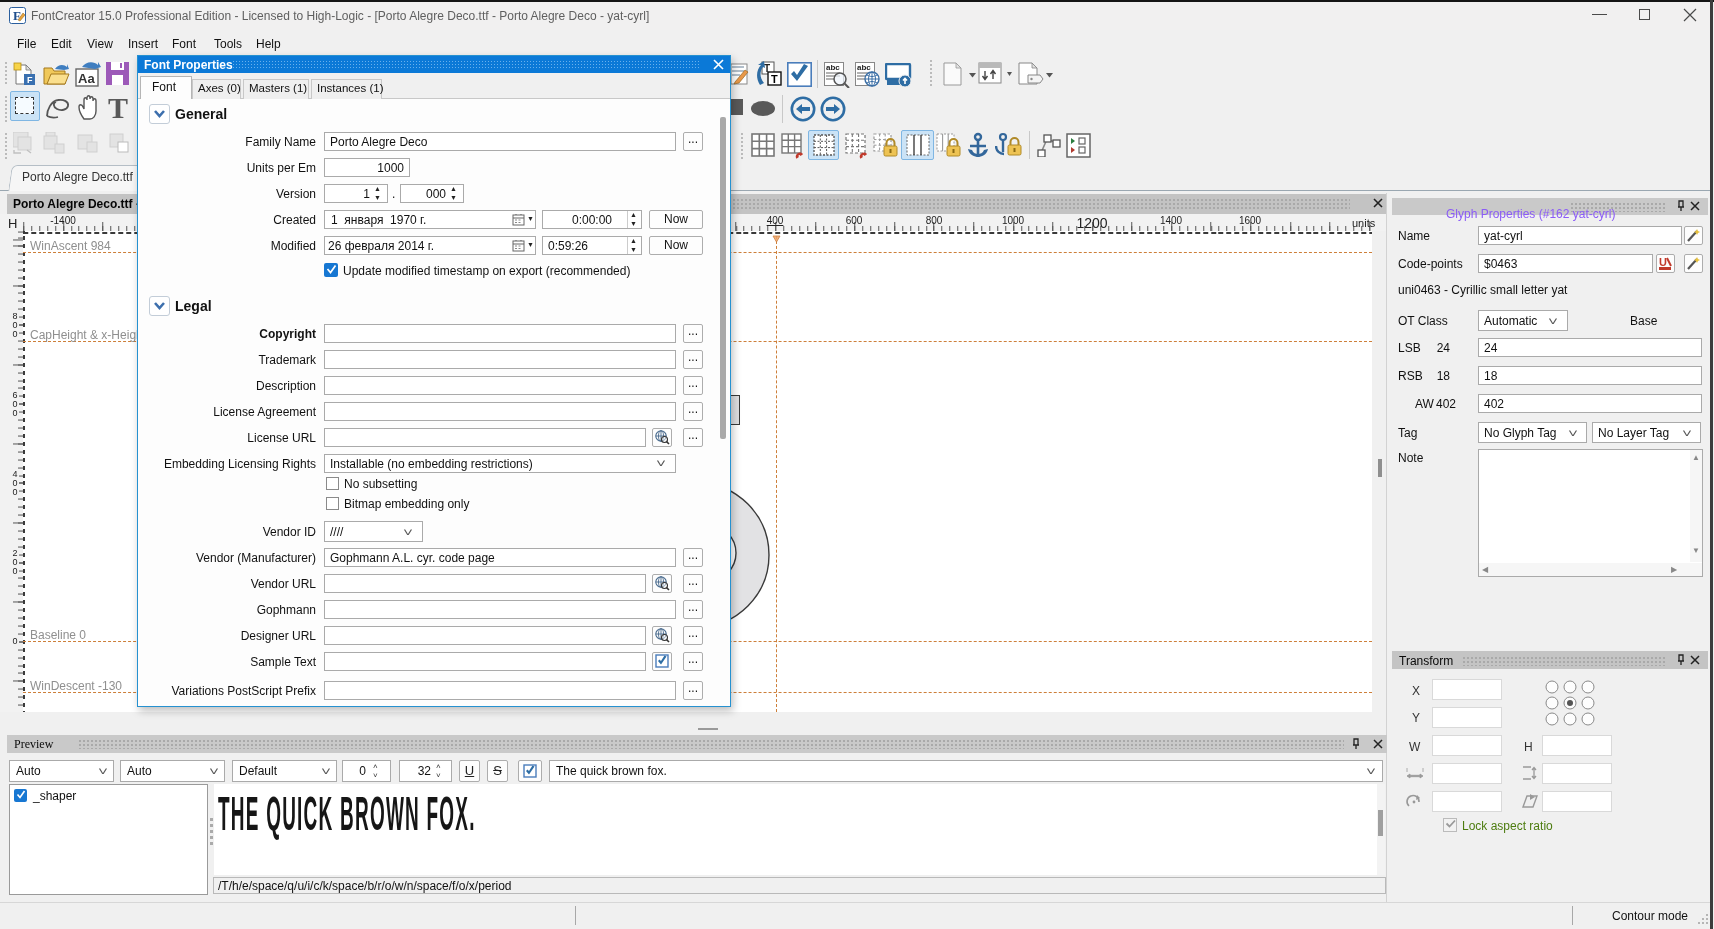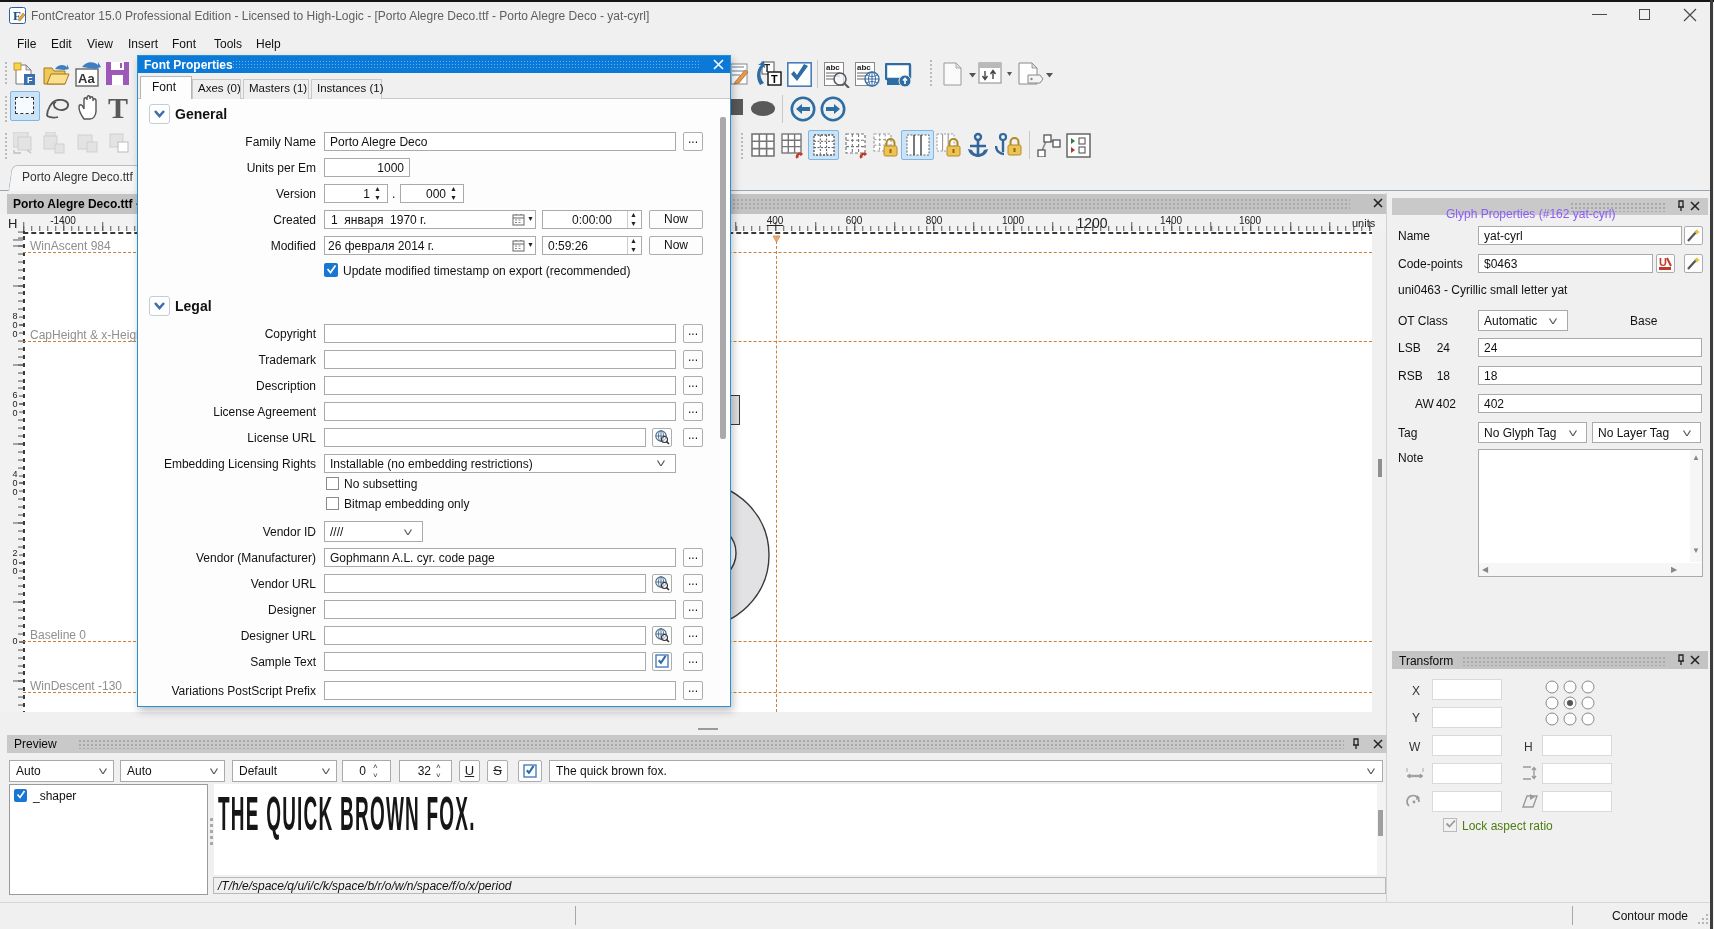--- a/index.html
+++ b/index.html
@@ -549,21 +549,21 @@
       </svg>
     </div>
   <div class="abs" style="left:1462px;top:819px;color:#4d7c0f;">Lock aspect ratio</div>
 </div>
 
 <div id="preview">
   <div class="abs" style="left:0;top:735px;width:1386px;height:167px;background:#f0f0f0;"></div>
 
   <div class="abs cap" style="left:7px;top:735px;width:1380px;height:18px;"></div>
   <div class="abs capdots" style="left:78px;top:739px;width:1266px;height:10px;"></div>
-  <div class="abs" style="left:14px;top:737px;color:#0a0a0a;">Preview</div>
+  <div class="abs" style="left:14px;top:737px;color:#0a0a0a;font-family:Liberation Serif, serif;">Preview</div>
   <div class="abs" style="left:1350px;top:737px;">
       <svg width="12" height="14">
         <path d="M4 2 h4 v6 h-4 Z M3 8 h6 M6 8 v4" fill="none" stroke="#222" stroke-width="1.3"></path>
       </svg>
     </div>
   <div class="abs" style="left:1372px;top:738px;">
       <svg width="12" height="12">
         <path d="M2 2 L10 10 M10 2 L2 10" stroke="#222" stroke-width="1.5"></path>
       </svg>
     </div>
@@ -608,21 +608,21 @@
   <div class="abs" style="left:210px;top:818px;width:3px;height:28px;background-image:repeating-linear-gradient(#aaa 0 3px, transparent 3px 6px);"></div>
 
   <div class="abs" style="left:214px;top:784px;width:1163px;height:91px;background:#fff;"></div>
   <div class="abs" style="left:1377px;top:784px;width:8px;height:91px;background:#f3f3f3;"></div>
   <div class="abs" style="left:1378px;top:810px;width:5px;height:26px;background:#9f9f9f;"></div>
   <div id="bigtext" class="abs" style="left:218px;top:785px;width:400px;height:42px;overflow:visible;">
     <div style="transform:scale(0.825,2.12);transform-origin:0 0;font-size:23px;font-weight:bold;color:#161616;letter-spacing:1.5px;white-space:nowrap;">THE QUICK BROWN FOX.</div>
   </div>
 
   <div class="abs" style="left:213px;top:877px;width:1173px;height:17px;background:#f0f0f0;border:1px solid #b9b9b9;"></div>
-  <div class="abs" style="left:218px;top:879px;font-style:italic;">/T/h/e/space/q/u/i/c/k/space/b/r/o/w/n/space/f/o/x/period</div>
+  <div class="abs" style="left:218px;top:879px;">/T/h/e/space/q/u/i/c/k/space/b/r/o/w/n/space/f/o/x/period</div>
 </div>
 
 <div id="dialog">
   <div class="abs" style="left:137px;top:55px;width:594px;height:652px;background:#f0f0f0;border:1px solid #2591d0;box-shadow:2px 4px 8px rgba(0,0,0,0.25);"></div>
 
   <div class="abs" style="left:138px;top:56px;width:592px;height:17px;background:#0b79d7;"></div>
   <div class="abs" style="left:232px;top:60px;width:468px;height:9px;background-image:radial-gradient(rgba(180,220,255,0.55) 0.7px, transparent 0.8px);background-size:3px 3px;"></div>
   <div class="abs" style="left:144px;top:58px;color:#fff;font-weight:bold;">Font Properties</div>
   <div class="abs" style="left:712px;top:58px;">
       <svg width="13" height="13">
@@ -713,21 +713,21 @@
   <div class="abs" style="left:343px;top:264px;">Update modified timestamp on export (recommended)</div>
 
   <div class="abs" style="left:149px;top:296px;width:21px;height:20px;background:#fff;border:1px solid #c3cdd8;border-radius:3px;"></div>
   <div class="abs" style="left:152px;top:298px;">
       <svg width="15" height="15">
         <path d="M3 5 L7.5 10 L12 5" fill="none" stroke="#3d6fad" stroke-width="2.6"></path>
       </svg>
     </div>
   <div class="abs" style="left:175px;top:298px;font-weight:bold;font-size:14px;">Legal</div>
 
-  <div class="lbl" style="left:200px;top:327px;width:116px;">Copyright</div>
+  <div class="lbl" style="left:200px;top:327px;width:116px;font-weight:bold;">Copyright</div>
   <div class="abs inp" style="left:324px;top:324px;width:352px;height:19px;"></div>
   <div class="abs btn" style="left:683px;top:324px;width:20px;height:19px;line-height:13px;">...</div>
 
   <div class="lbl" style="left:200px;top:353px;width:116px;">Trademark</div>
   <div class="abs inp" style="left:324px;top:350px;width:352px;height:19px;"></div>
   <div class="abs btn" style="left:683px;top:350px;width:20px;height:19px;line-height:13px;">...</div>
 
   <div class="lbl" style="left:200px;top:379px;width:116px;">Description</div>
   <div class="abs inp" style="left:324px;top:376px;width:352px;height:19px;"></div>
   <div class="abs btn" style="left:683px;top:376px;width:20px;height:19px;line-height:13px;">...</div>
@@ -775,21 +775,21 @@
       <svg width="17" height="16">
         <circle cx="8" cy="7" r="5.2" fill="none" stroke="#47698c" stroke-width="1.1"></circle>
         <path d="M2.8 7 h10.4 M8 1.8 v10.4" stroke="#47698c" stroke-width="0.9"></path>
         <ellipse cx="8" cy="7" rx="2.5" ry="5.2" fill="none" stroke="#47698c" stroke-width="0.9"></ellipse>
         <circle cx="11.5" cy="10.5" r="3" fill="#fff" fill-opacity="0.5" stroke="#333" stroke-width="1.1"></circle>
         <path d="M13.6 12.6 L16 15" stroke="#333" stroke-width="1.5"></path>
       </svg>
     </div>
   <div class="abs btn" style="left:683px;top:574px;width:20px;height:19px;line-height:13px;">...</div>
 
-  <div class="lbl" style="left:200px;top:603px;width:116px;">Designer</div>
+  <div class="lbl" style="left:200px;top:603px;width:116px;">Gophmann</div>
   <div class="abs inp" style="left:324px;top:600px;width:352px;height:19px;"></div>
   <div class="abs btn" style="left:683px;top:600px;width:20px;height:19px;line-height:13px;">...</div>
 
   <div class="lbl" style="left:200px;top:629px;width:116px;">Designer URL</div>
   <div class="abs inp" style="left:324px;top:626px;width:322px;height:19px;"></div>
   <div class="abs btn" style="left:652px;top:626px;width:20px;height:19px;">
       <svg width="17" height="16">
         <circle cx="8" cy="7" r="5.2" fill="none" stroke="#47698c" stroke-width="1.1"></circle>
         <path d="M2.8 7 h10.4 M8 1.8 v10.4" stroke="#47698c" stroke-width="0.9"></path>
         <ellipse cx="8" cy="7" rx="2.5" ry="5.2" fill="none" stroke="#47698c" stroke-width="0.9"></ellipse>

